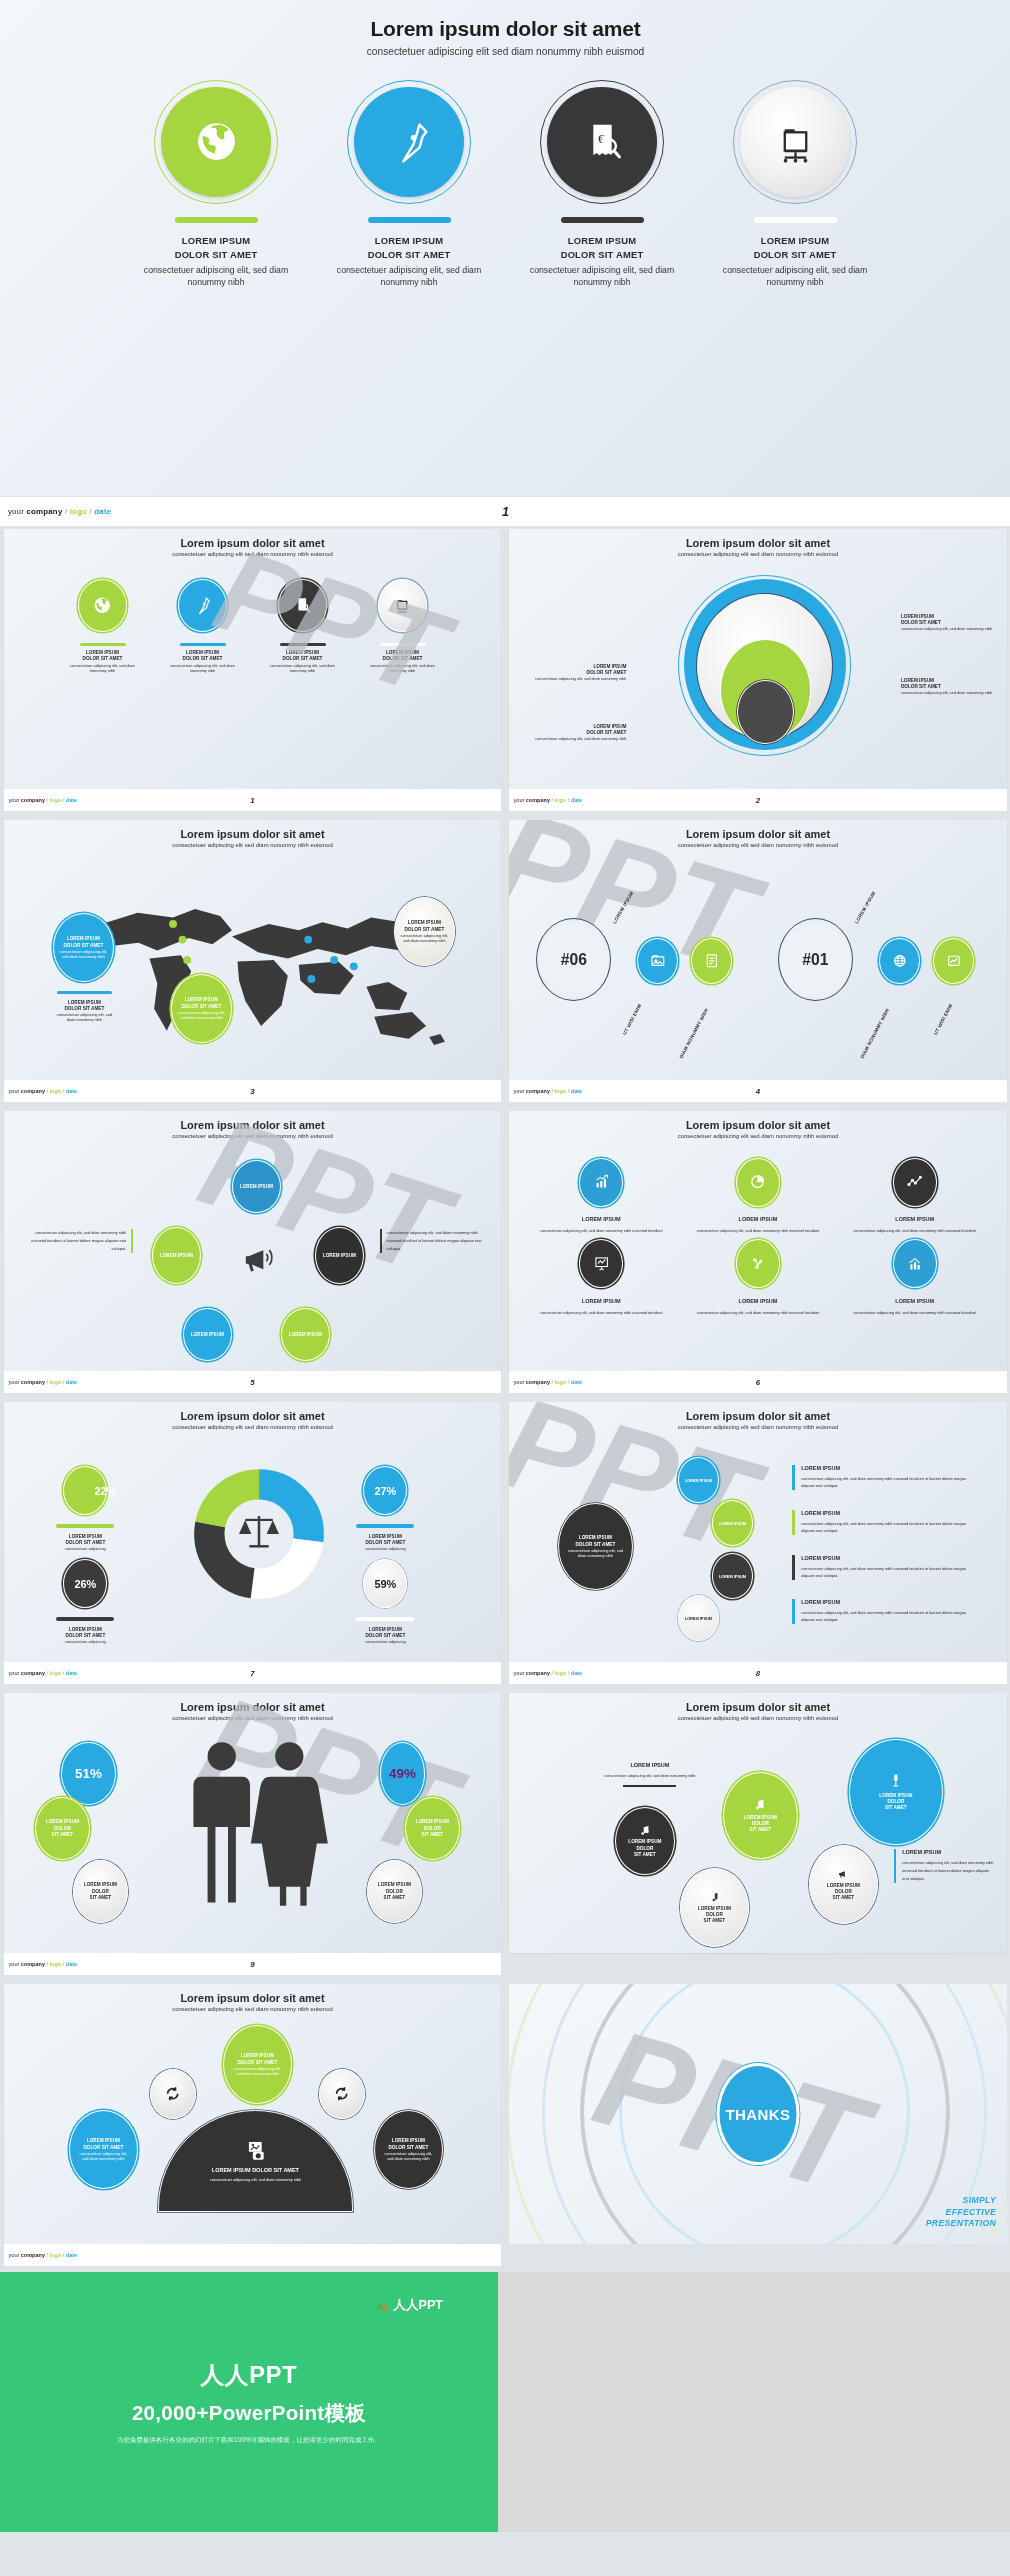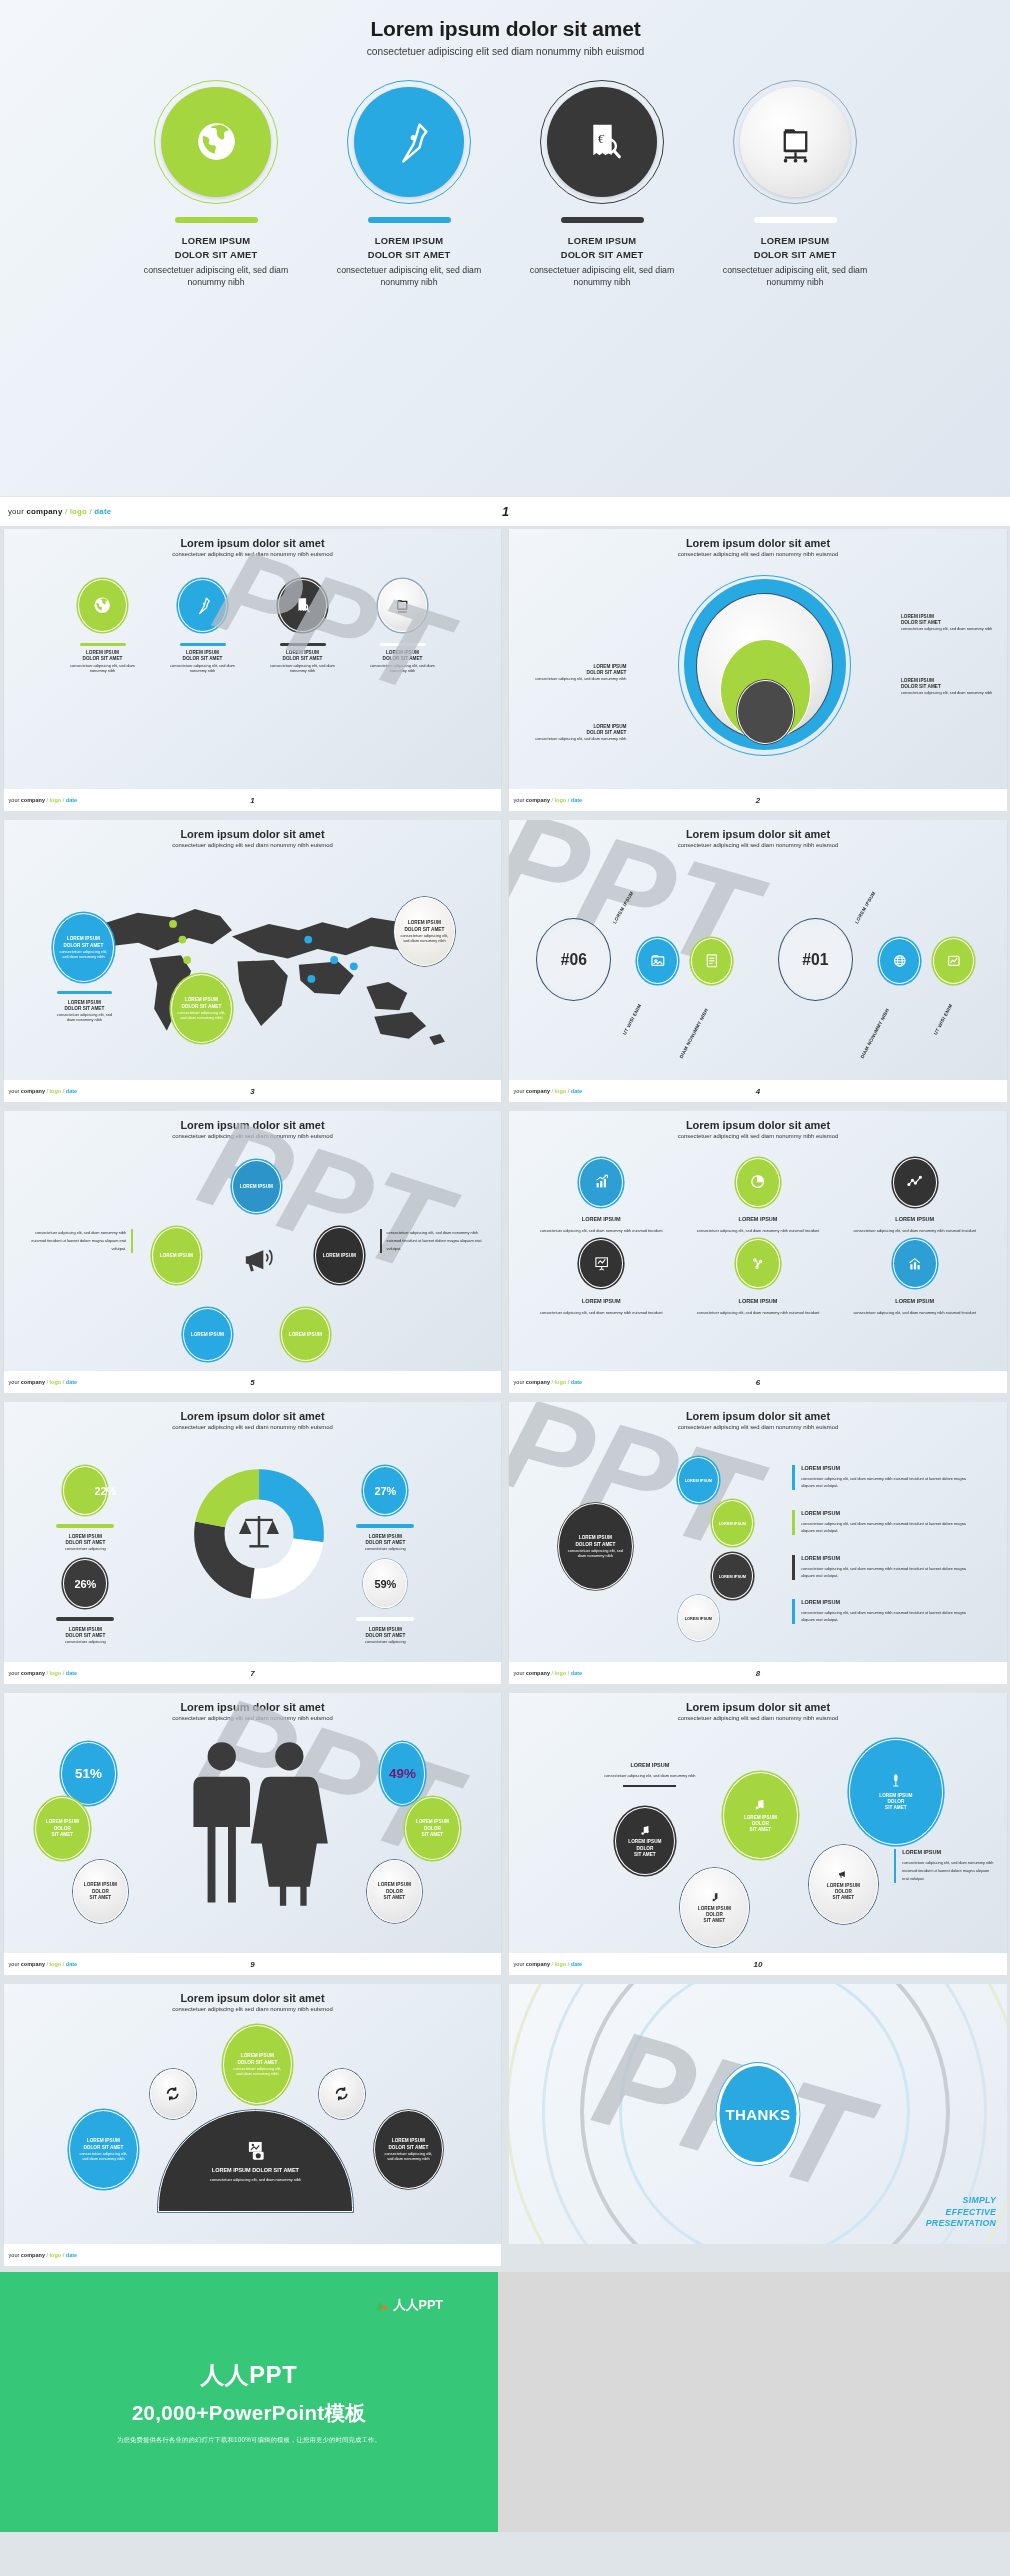--- a/index.html
+++ b/index.html
@@ -770,24 +770,20 @@
             </svg>
           <div class="t6b">LOREM IPSUM</div>
           <div class="t6b">DOLOR</div>
           <div class="t6b">SIT AMET</div>
         </div>
         <div class="mini" style="left:385px;top:156px;width:101px;border-left:2.4px solid #29a9e1;padding-left:6.3px;">
           <div class="t7b">LOREM IPSUM</div>
           <div class="t5" style="line-height:2;margin-top:3.1px;">consectetuer adipiscing elit, sed diam nonummy nibh euismod tincidunt ut laoreet dolore magna aliquam erat volutpat.</div>
         </div>
       </div>
-      <div class="sfoot">
-        <div class="brand"><span>your </span><b>company</b><span class="sep"> / </span><span class="g1">logo</span><span class="sep"> / </span><span class="g2">date</span></div>
-        <div class="pn">10</div>
-      </div>
     </div>
 
     <div class="slide">
       <div class="sbody">
         <div class="st">Lorem ipsum dolor sit amet</div>
         <div class="ss">consectetuer adipiscing elit  sed diam nonummy nibh euismod</div>
 
         <div class="mc mini" style="left:219px;top:41px;width:69px;height:79px;background:#a6d63f;border:1.6px solid #fff;box-shadow:0 0 0 1.6px #a6d63f;">
           <div class="t6b white">LOREM IPSUM</div>
           <div class="t6b white">DOLOR SIT AMET</div>

